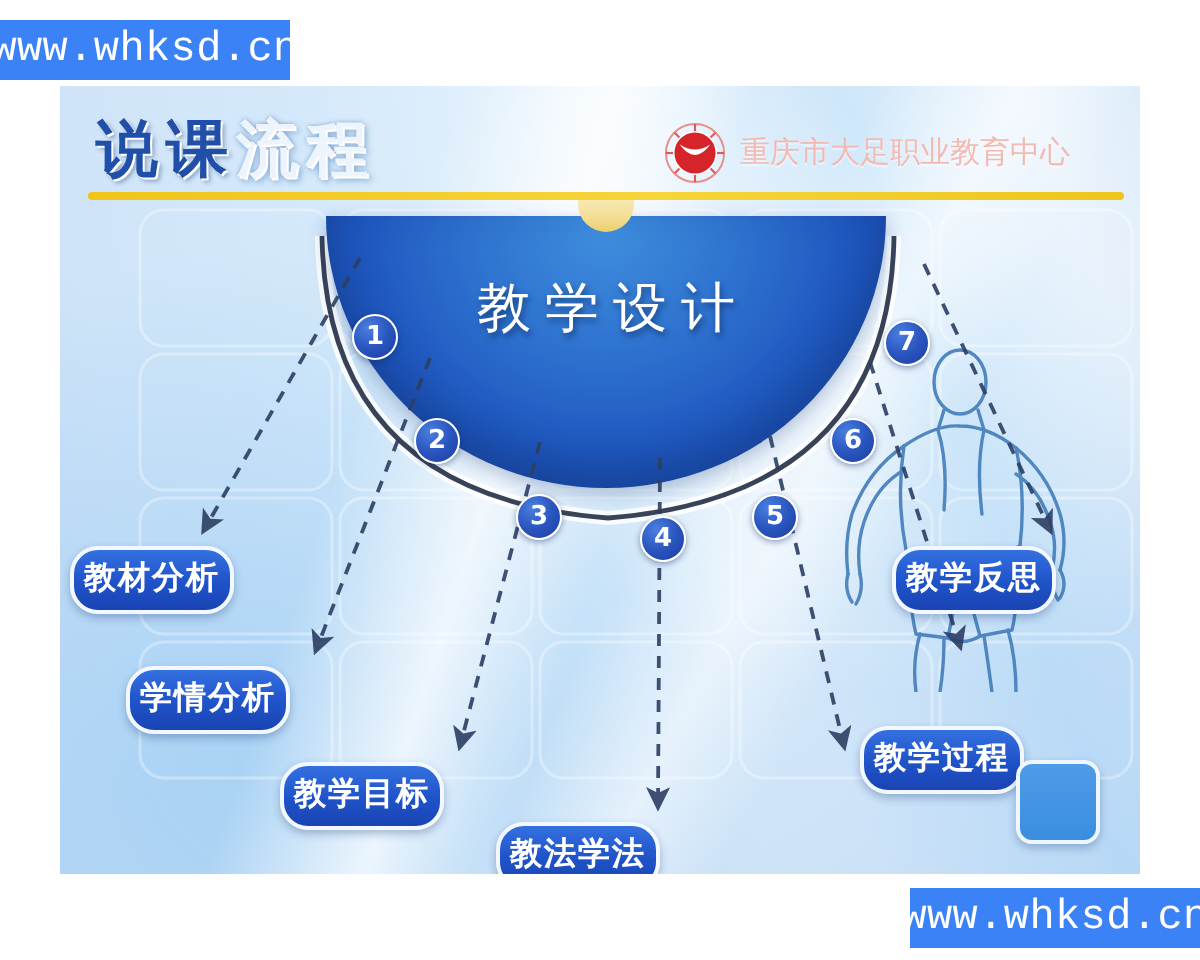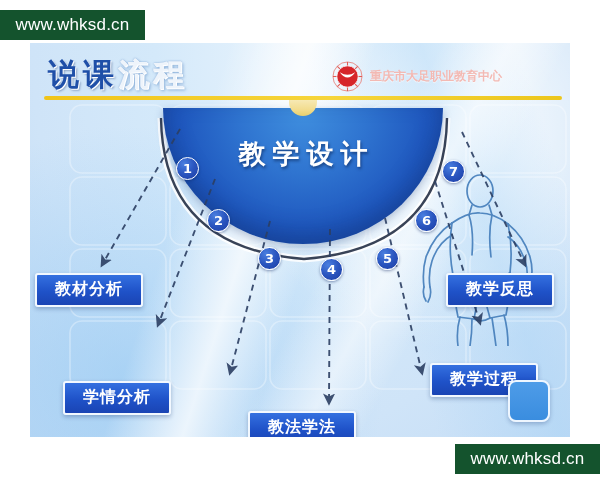--- a/index.html
+++ b/index.html
@@ -7,24 +7,24 @@
   body {
     background:#ffffff;
     font-family:"DejaVu Sans","Liberation Sans",sans-serif;
     position:relative;
     overflow:hidden;
   }
 
   
   .watermark {
     position:absolute;
-    background:#14532d;
+    background:#3b82f6;
     color:#ffffff;
-    font-family:Liberation Sans, sans-serif;
-    font-size:17px;
+    font-family:Liberation Mono, monospace;
+    font-size:21px;
     letter-spacing:.2px;
     display:flex;
     align-items:center;
     justify-content:center;
     z-index:60;
   }
   #wm-top    { left:0;   top:10px;  width:145px; height:30px; }
   #wm-bottom { left:455px; top:444px; width:145px; height:30px; }
 
   
@@ -75,22 +75,22 @@
     background:linear-gradient(90deg,#f0c419 0%,#f6d53b 55%,#ecc61c 100%);
     border-radius:2px;
     z-index:11;
   }
 
   
   #logo { position:absolute; left:302px; top:18px; display:flex; align-items:center; z-index:14; }
   #logo-mark { width:31px; height:31px; flex:0 0 auto; }
   #logo-text {
     margin-left:7px;
-    font-size:12px;
-    font-weight:bold;
+    font-size:15px;
+    font-weight:normal;
     color:#f3b9b3;
     letter-spacing:0;
     text-shadow:0 1px 1px rgba(255,255,255,.65);
     white-space:nowrap;
   }
 
   
   #dome-wrap { position:absolute; left:133px; top:57px; width:280px; height:145px; z-index:10; }
   #dome {
     position:absolute; left:0; top:8px;
@@ -104,21 +104,21 @@
     position:absolute; left:126px; top:0px;
     width:28px; height:16px;
     border-radius:0 0 16px 16px;
     background:linear-gradient(180deg,#f7e9b4 0%,#f2dc8e 60%,#e8cf6c 100%);
   }
   #dome-label {
     position:absolute; left:0; top:36px; width:280px;
     text-align:center;
     color:#ffffff;
     font-size:27px;
-    font-weight:bold;
+    font-weight:normal;
     letter-spacing:7px;
     text-indent:7px;
     text-shadow:1px 2px 3px rgba(5,25,70,.55);
   }
 
   
   #arc { position:absolute; left:-14px; top:-4px; width:310px; height:175px; pointer-events:none; }
 
   
   .node {
@@ -136,26 +136,26 @@
   }
 
   
   #athlete { position:absolute; left:382px; top:128px; width:132px; height:175px; z-index:8; opacity:.95; }
 
   
   .label {
     position:absolute;
     background:linear-gradient(180deg,#3470e0 0%,#1f52c8 55%,#1a44b4 100%);
     border:2px solid #f2f8ff;
-    border-radius:3px;
+    border-radius:14px;
     color:#ffffff;
     font-size:16px;
     font-weight:bold;
     letter-spacing:1px;
-    padding:4px 18px 5px;
+    padding:4px 5px 5px;
     white-space:nowrap;
     box-shadow:0 2px 4px rgba(20,50,110,.3);
     z-index:25;
   }
   #blue-box {
     position:absolute;
     left:478px; top:337px;
     width:42px; height:42px;
     background:linear-gradient(180deg,#4e9ce8 0%,#3a8ddf 100%);
     border:2px solid #eef6ff;
@@ -303,21 +303,22 @@
       <span>5</span>
     </div>
   <div class="node" style="left:385px; top:166px;">
       <span>6</span>
     </div>
   <div class="node" style="left:412px; top:117px;">
       <span>7</span>
     </div>
 
   <div class="label" style="left:5px;   top:230px;">教材分析</div>
-  <div class="label" style="left:33px;  top:290px;margin-top:48px;">学情分析</div>
+  <div class="label" style="left:33px;  top:290px;">学情分析</div>
+  <div class="label" style="left:110px; top:338px;">教学目标</div>
   <div class="label" style="left:218px; top:368px;">教法学法</div>
   <div class="label" style="left:400px; top:288px;margin-top:32px;">教学过程</div>
   <div class="label" style="left:416px; top:230px;">教学反思</div>
 
   <div id="blue-box"></div>
 </div>
 
 <div id="wm-bottom" class="watermark">www.whksd.cn</div>
 
 </body></html>

